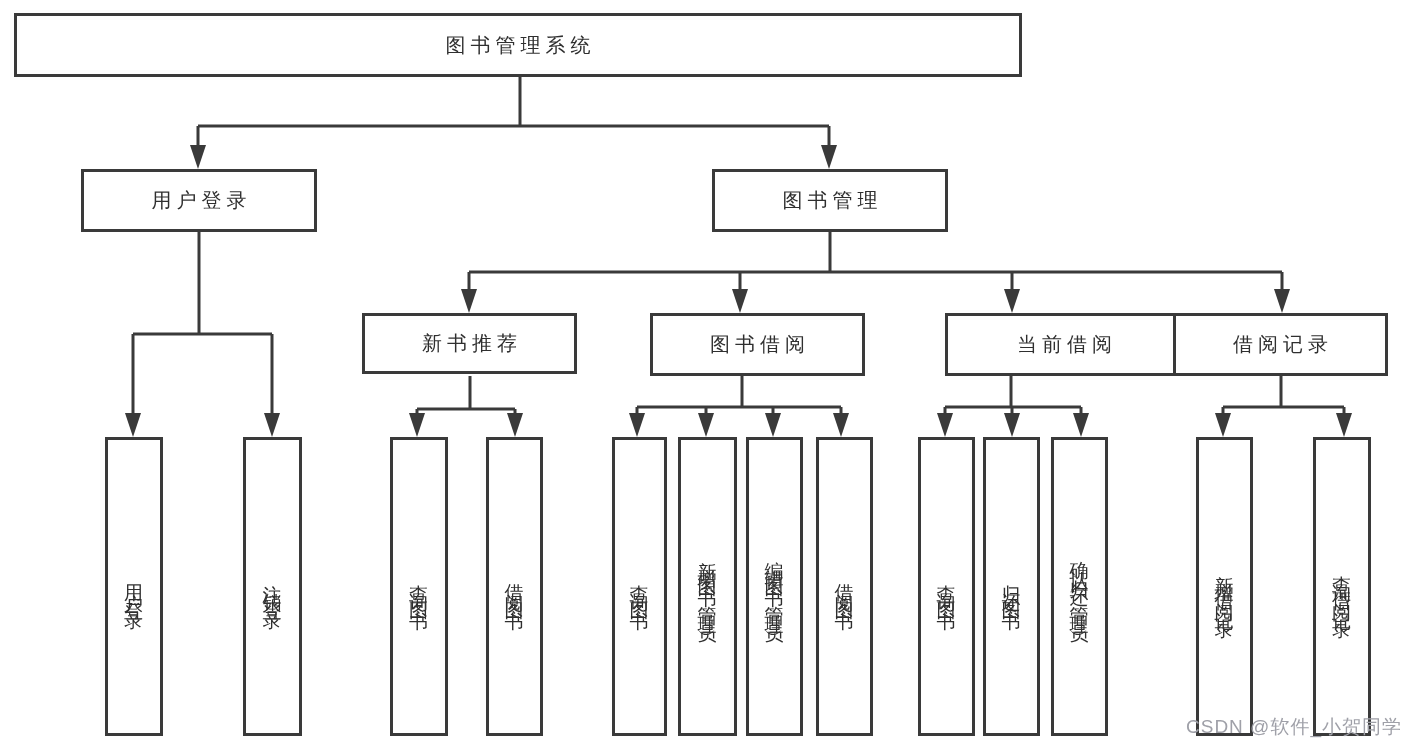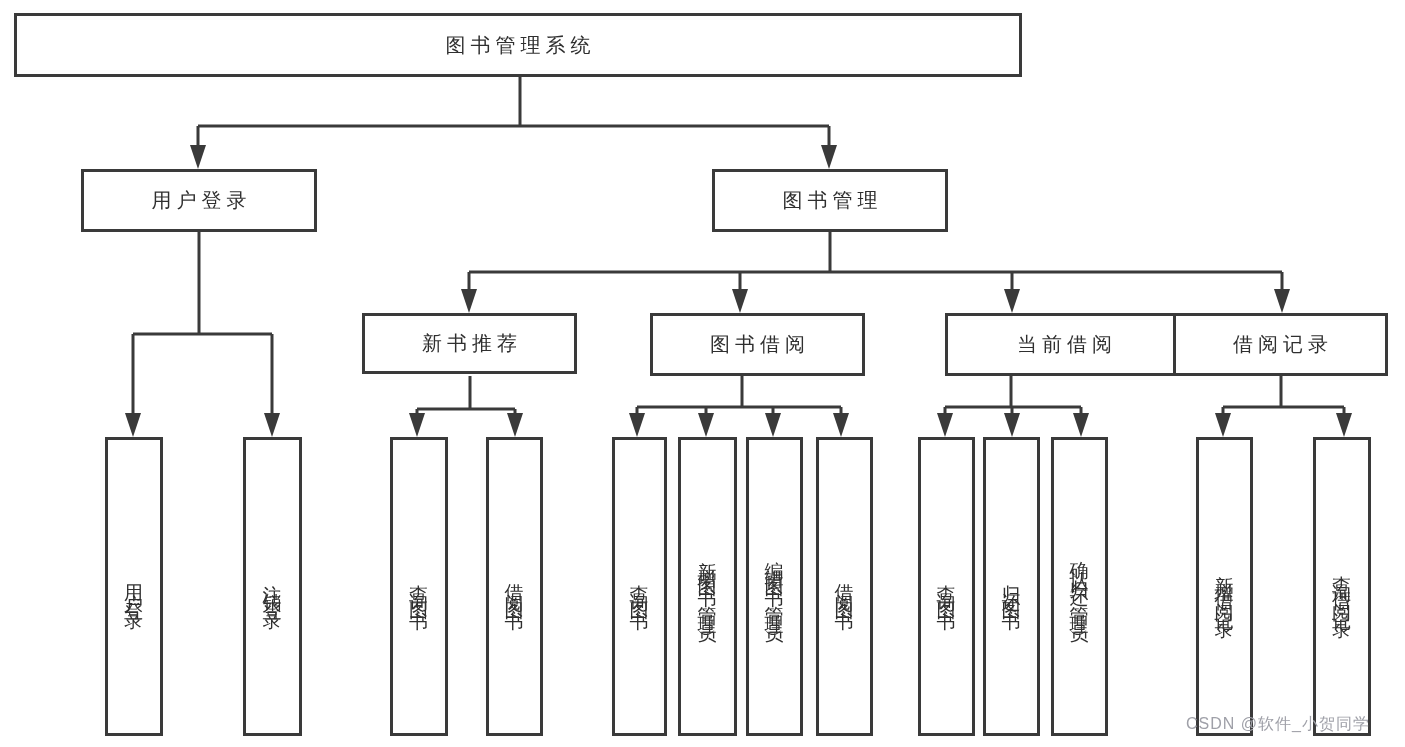--- a/index.html
+++ b/index.html
@@ -30,21 +30,21 @@
   .vnode .vtext{
     writing-mode:vertical-rl;
     text-orientation:mixed;
     letter-spacing:9px;
     line-height:1.0;
     white-space:nowrap;
   }
   .watermark{
     position:absolute;
     left:1186px;top:714px;
-    font-size:16px;
+    font-size:19px;
     letter-spacing:1px;
     color:var(--wm);
     white-space:nowrap;
     z-index:5;
   }
 </style>
 </head>
 <body>
 
 <div class="canvas">

